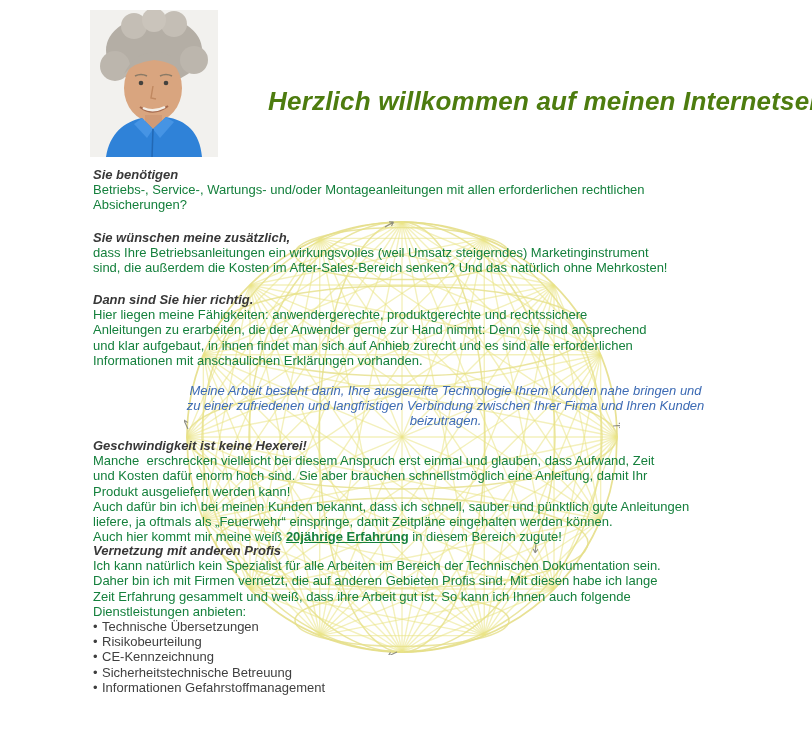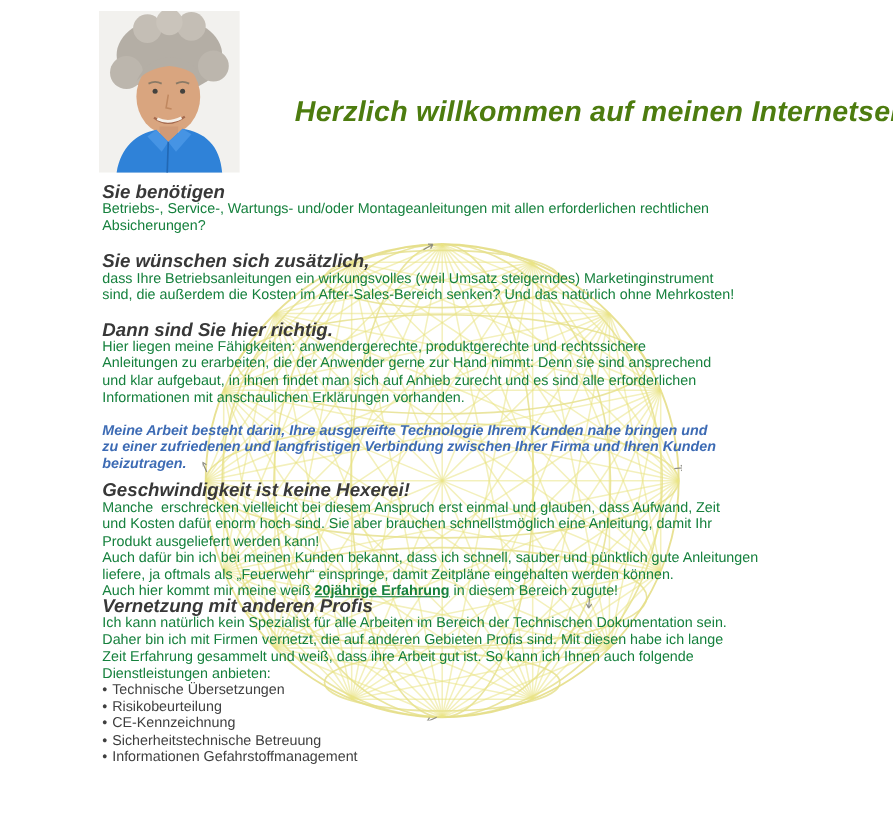--- a/index.html
+++ b/index.html
@@ -13,24 +13,24 @@
   .g-line{fill:none;stroke:#e5de88;stroke-width:1.5;opacity:.8;}
   .g-chord{stroke:#eae486;stroke-width:1.4;opacity:.55;}
   .g-arrow{fill:none;stroke:#83837a;stroke-width:1.1;opacity:.9;}
   .photo{position:absolute;left:90px;top:10px;width:128px;height:147px;z-index:2;}
   .welcome{
     position:absolute;left:268px;top:86px;margin:0;z-index:2;
     font-size:26px;font-style:italic;font-weight:bold;color:#4d7c0f;
     letter-spacing:.2px;white-space:pre;
   }
   .sec{position:absolute;left:93px;width:705px;z-index:2;}
-  .h{font-weight:bold;font-style:italic;font-size:17px;line-height:15.2px;white-space:pre;color:#383838;}
+  .h{font-weight:bold;font-style:italic;font-size:13px;line-height:15.2px;white-space:pre;color:#383838;}
   .p{font-size:13px;line-height:15.2px;white-space:pre;color:#15803d;}
   .p b{font-weight:bold;text-decoration:underline;}
-  .blue-em{color:#3d6bb4;font-weight:bold;font-style:italic;}
+  .blue-em{color:#3d6bb4;font-weight:normal;font-style:italic;text-align:center;}
   .svc-row{display:flex;font-size:13px;line-height:15.2px;color:#3f3f3f;}
   .blt{width:9px;flex:0 0 9px;}
 </style>
 </head>
 <body>
 
 <div class="page">
 
   <svg id="globe-svg" class="globe" viewBox="0 0 436 436">
       <circle cx="218" cy="218" r="215" class="g-main"></circle>
@@ -185,21 +185,21 @@
 
   <h1 class="welcome">Herzlich willkommen auf meinen Internetseiten!</h1>
 
   <section class="sec" style="top:167px">
     <div class="h">Sie benötigen</div>
     <div class="p">Betriebs-, Service-, Wartungs- und/oder Montageanleitungen mit allen erforderlichen rechtlichen
 Absicherungen?</div>
   </section>
 
   <section class="sec" style="top:230px">
-    <div class="h">Sie wünschen sich zusätzlich,</div>
+    <div class="h">Sie wünschen meine zusätzlich,</div>
     <div class="p">dass Ihre Betriebsanleitungen ein wirkungsvolles (weil Umsatz steigerndes) Marketinginstrument
 sind, die außerdem die Kosten im After-Sales-Bereich senken? Und das natürlich ohne Mehrkosten!</div>
   </section>
 
   <section class="sec" style="top:292px">
     <div class="h">Dann sind Sie hier richtig.</div>
     <div class="p">Hier liegen meine Fähigkeiten: anwendergerechte, produktgerechte und rechtssichere
 Anleitungen zu erarbeiten, die der Anwender gerne zur Hand nimmt: Denn sie sind ansprechend
 und klar aufgebaut, in ihnen findet man sich auf Anhieb zurecht und es sind alle erforderlichen
 Informationen mit anschaulichen Erklärungen vorhanden.</div>

